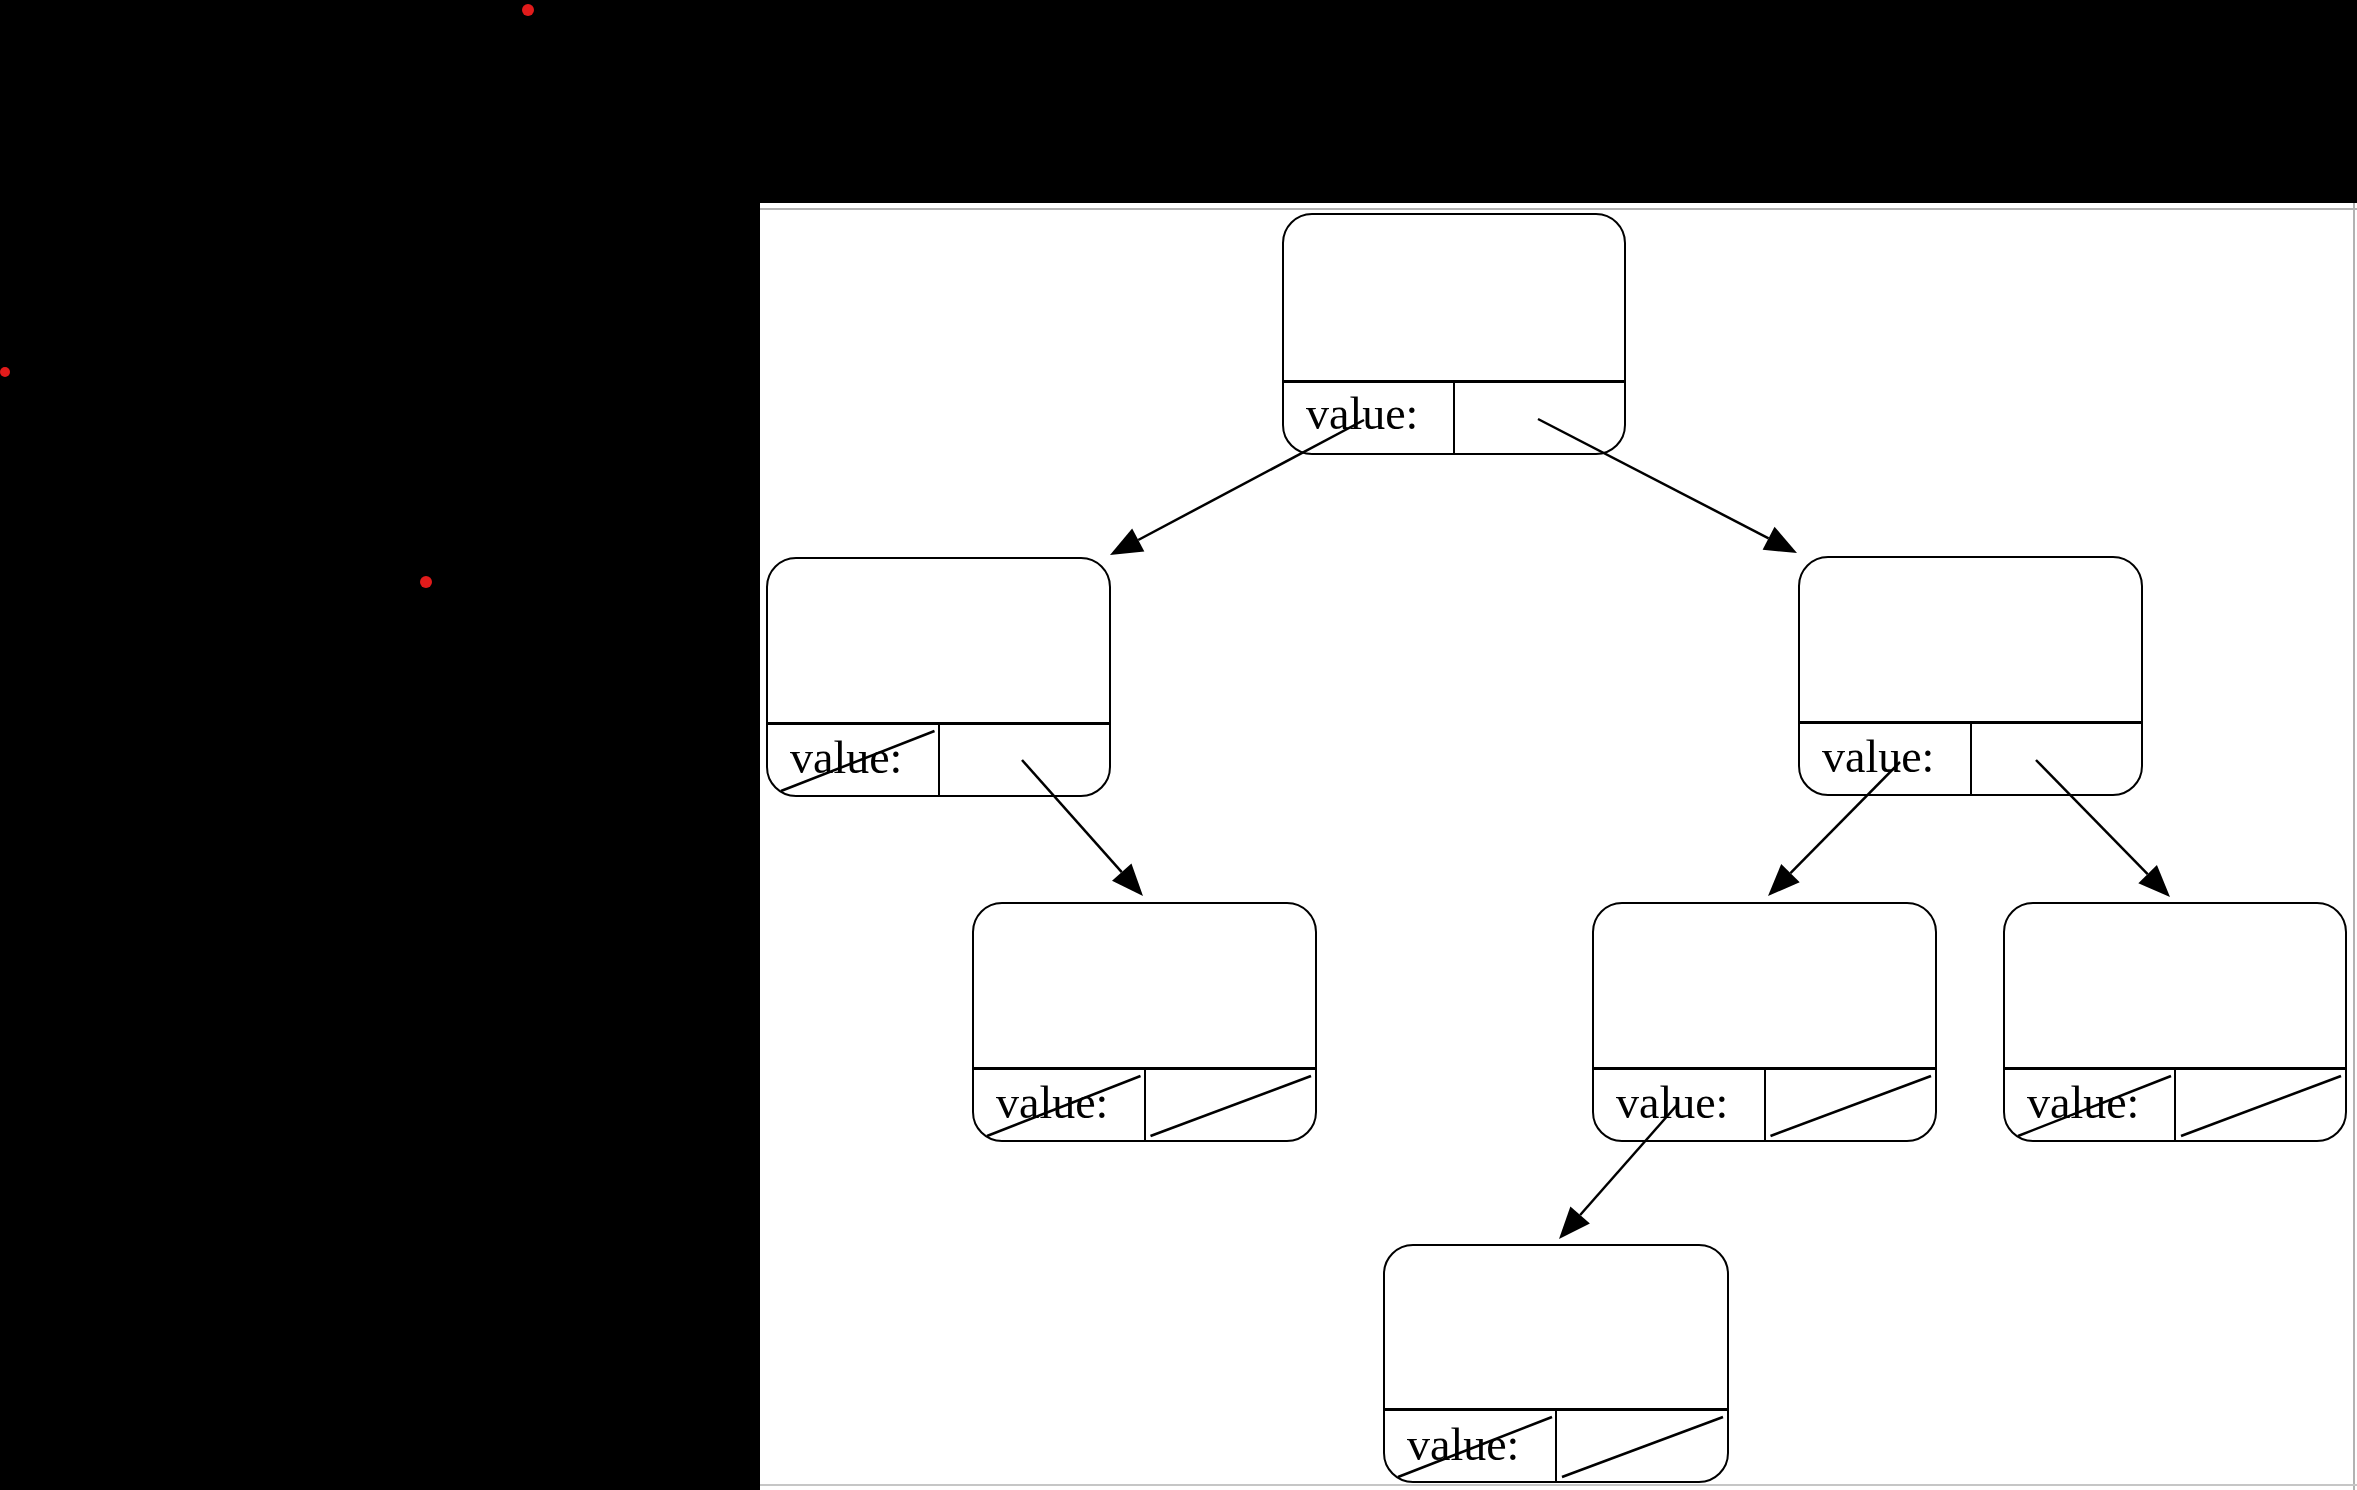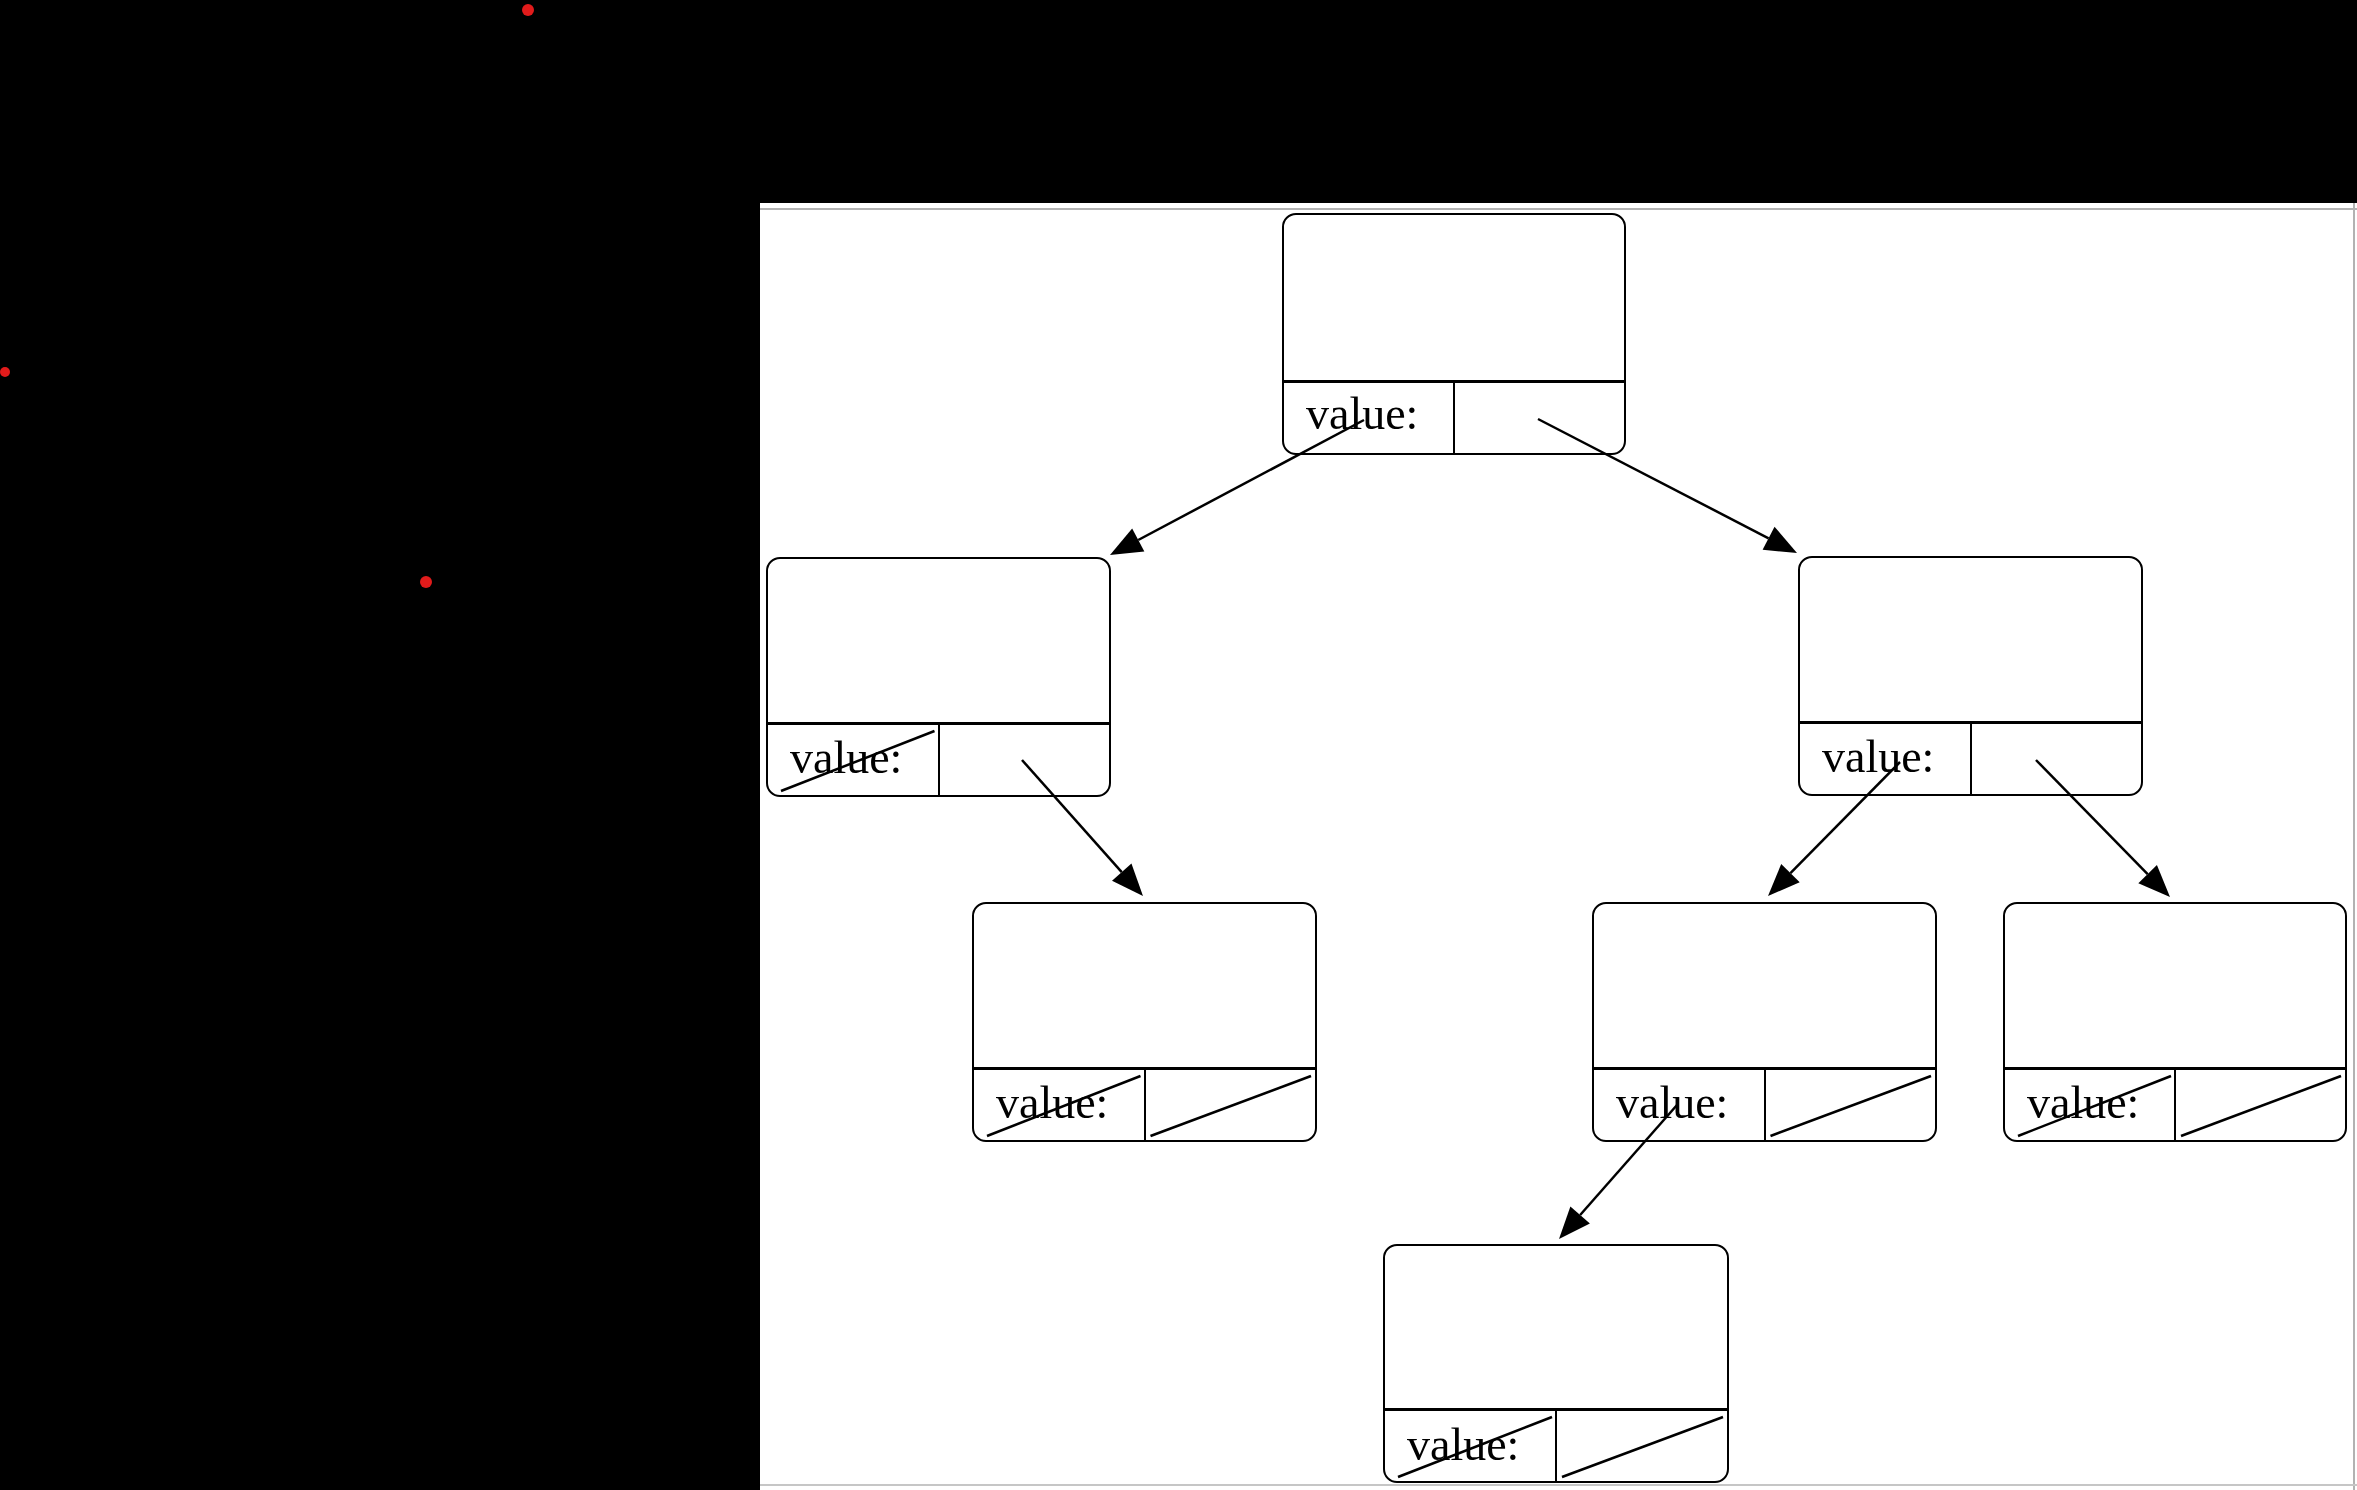--- a/index.html
+++ b/index.html
@@ -14,21 +14,21 @@
     position:absolute;
     background:#fff;
     z-index:1;
   }
   .edge-line{position:absolute;z-index:2;}
   .node{
     position:absolute;
     box-sizing:border-box;
     background:#fff;
     border:2px solid #000;
-    border-radius:14px;
+    border-radius:30px;
     overflow:hidden;
     z-index:3;
   }
   .node-labels{
     position:absolute;
     top:34px;left:22px;
     font-size:46px;
     line-height:66px;
     color:#000;
     white-space:pre;

